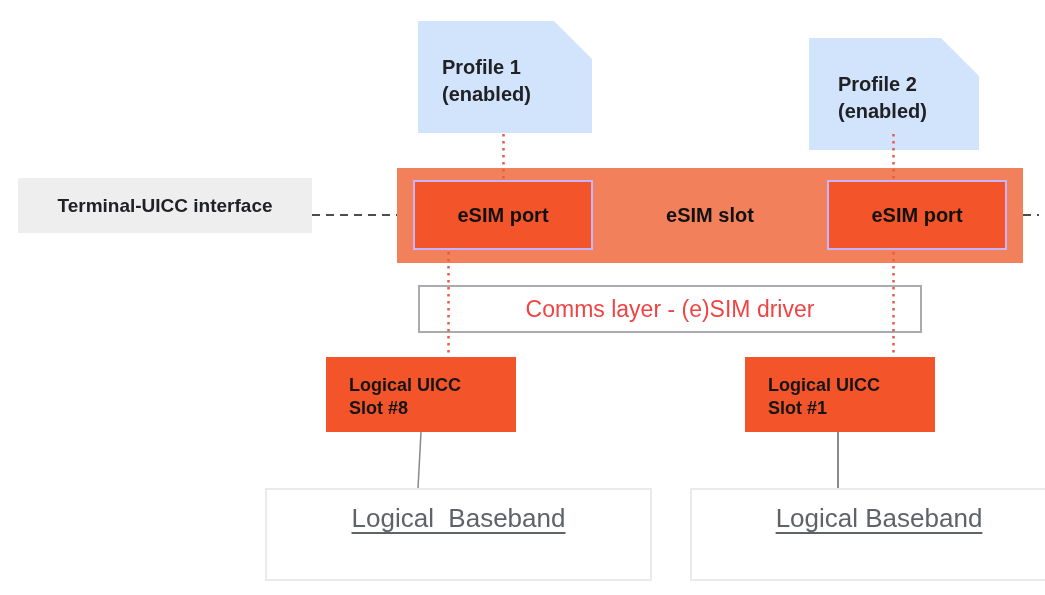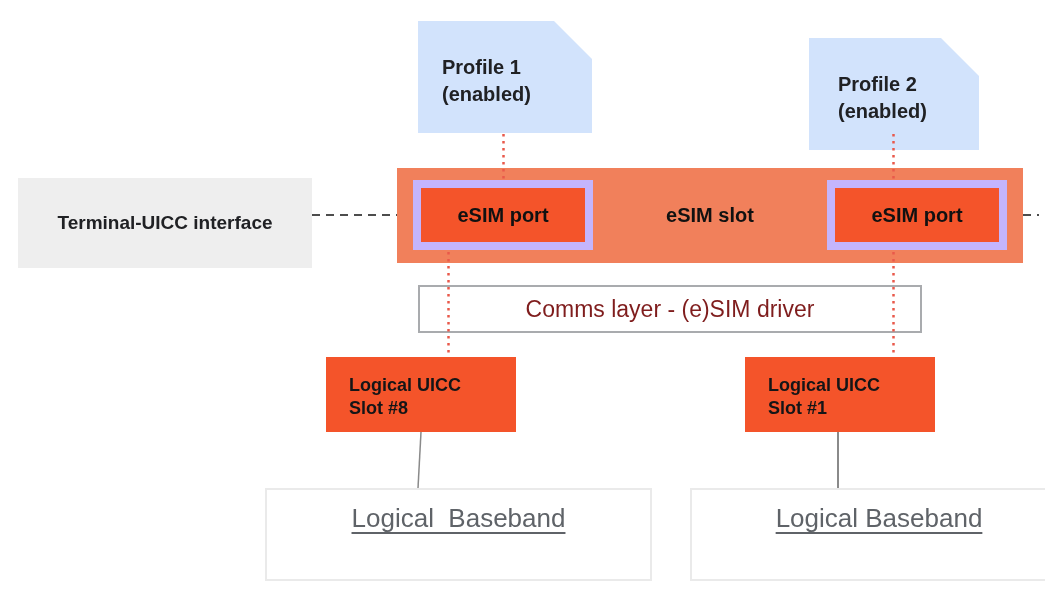--- a/index.html
+++ b/index.html
@@ -21,52 +21,52 @@
     font-weight: bold;
     font-size: 20px;
     line-height: 27px;
     padding: 33px 0 0 29px;
   }
   #profile-1 { left: 418px; top: 21px; width: 174px; height: 112px; padding-left: 24px; }
   #profile-2 { left: 809px; top: 21px; width: 170px; height: 112px; margin-top: 17px; }
 
   
   #terminal-box {
-    left: 18px; top: 178px; width: 294px; height: 90px;
+    left: 18px; top: 178px; width: 294px; height: 55px;
     background: #EEEEEE;
     display: flex; align-items: center; justify-content: center;
     color: #202124; font-weight: bold; font-size: 19px;
   }
 
   
   #esim-slot {
     left: 397px; top: 168px; width: 626px; height: 95px;
     background: #F1805B;
   }
   .esim-port {
     background: #F4542A;
-    border: 8px solid #c4b5fd;
+    border: 2px solid #c4b5fd;
     display: flex; align-items: center; justify-content: center;
     color: #111111; font-weight: bold; font-size: 20px;
   }
   #esim-port-1 { left: 413px; top: 180px; width: 180px; height: 70px; }
   #esim-port-2 { left: 827px; top: 180px; width: 180px; height: 70px; }
   #esim-slot-label {
     left: 593px; top: 180px; width: 234px; height: 70px;
     display: flex; align-items: center; justify-content: center;
     color: #111111; font-weight: bold; font-size: 20px;
   }
 
   
   #comms-box {
     left: 418px; top: 285px; width: 504px; height: 48px;
     background: #ffffff;
     border: 2px solid #A9ABAE;
     display: flex; align-items: center; justify-content: center;
-    color: #7f1d1d; font-size: 23px;
+    color: #ef4444; font-size: 23px;
   }
 
   
   .uicc-box {
     background: #F4542A;
     color: #141517; font-weight: bold;
     font-size: 18px; line-height: 23px;
     padding: 17px 0 0 23px;
   }
   #uicc-1 { left: 326px; top: 357px; width: 190px; height: 75px; }

